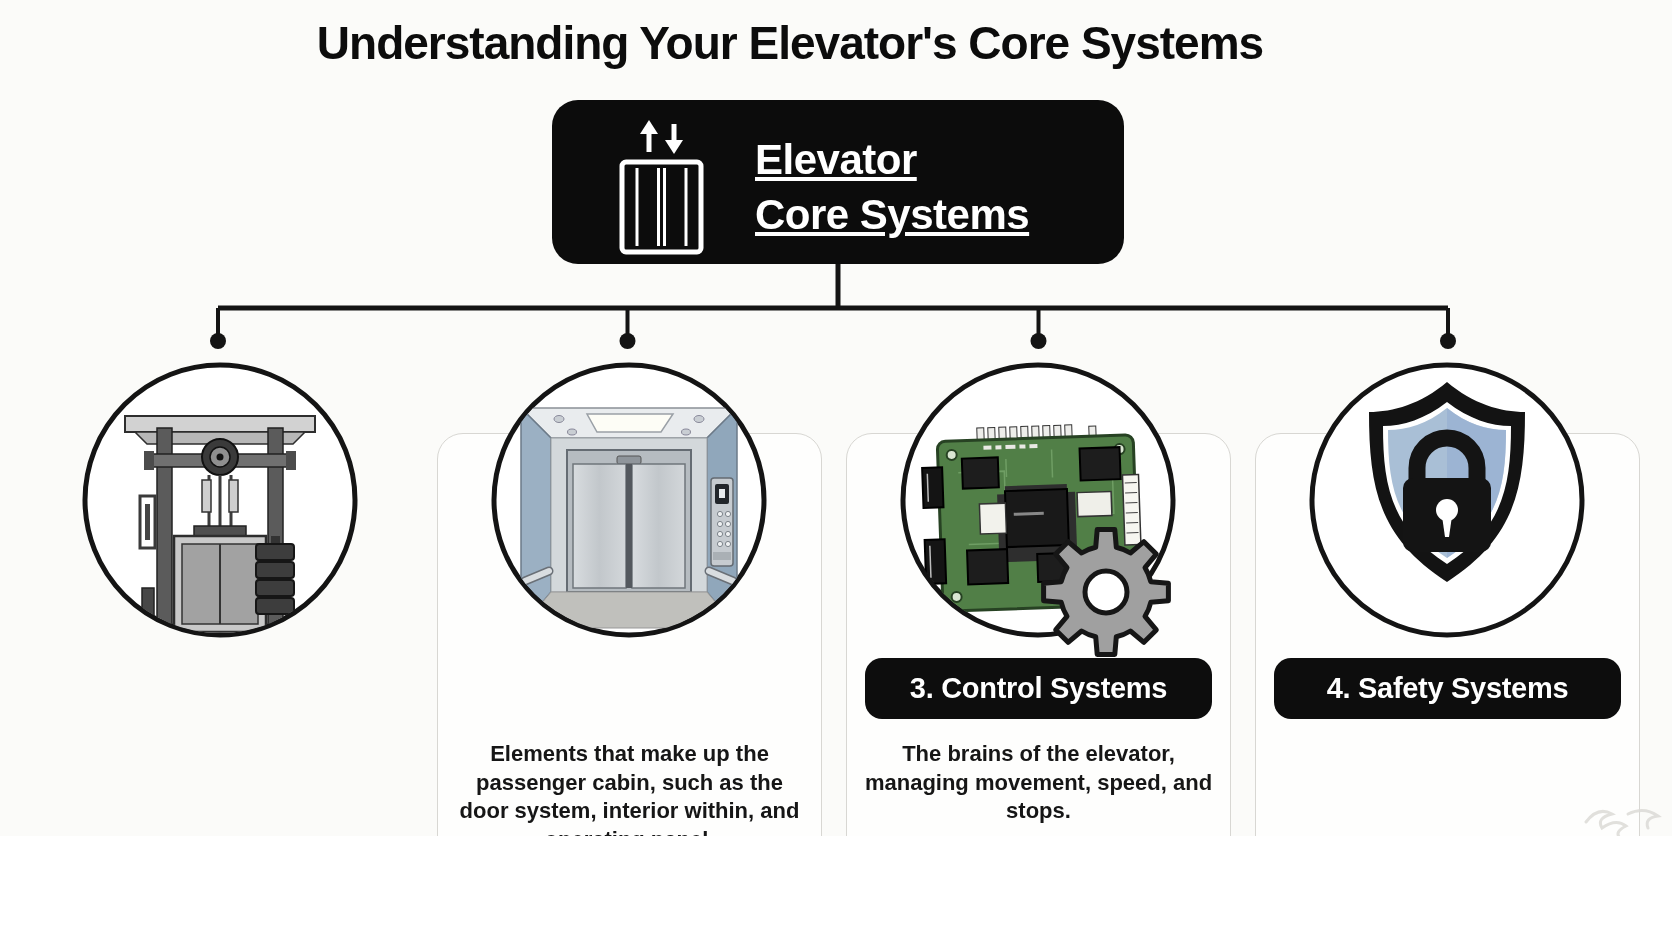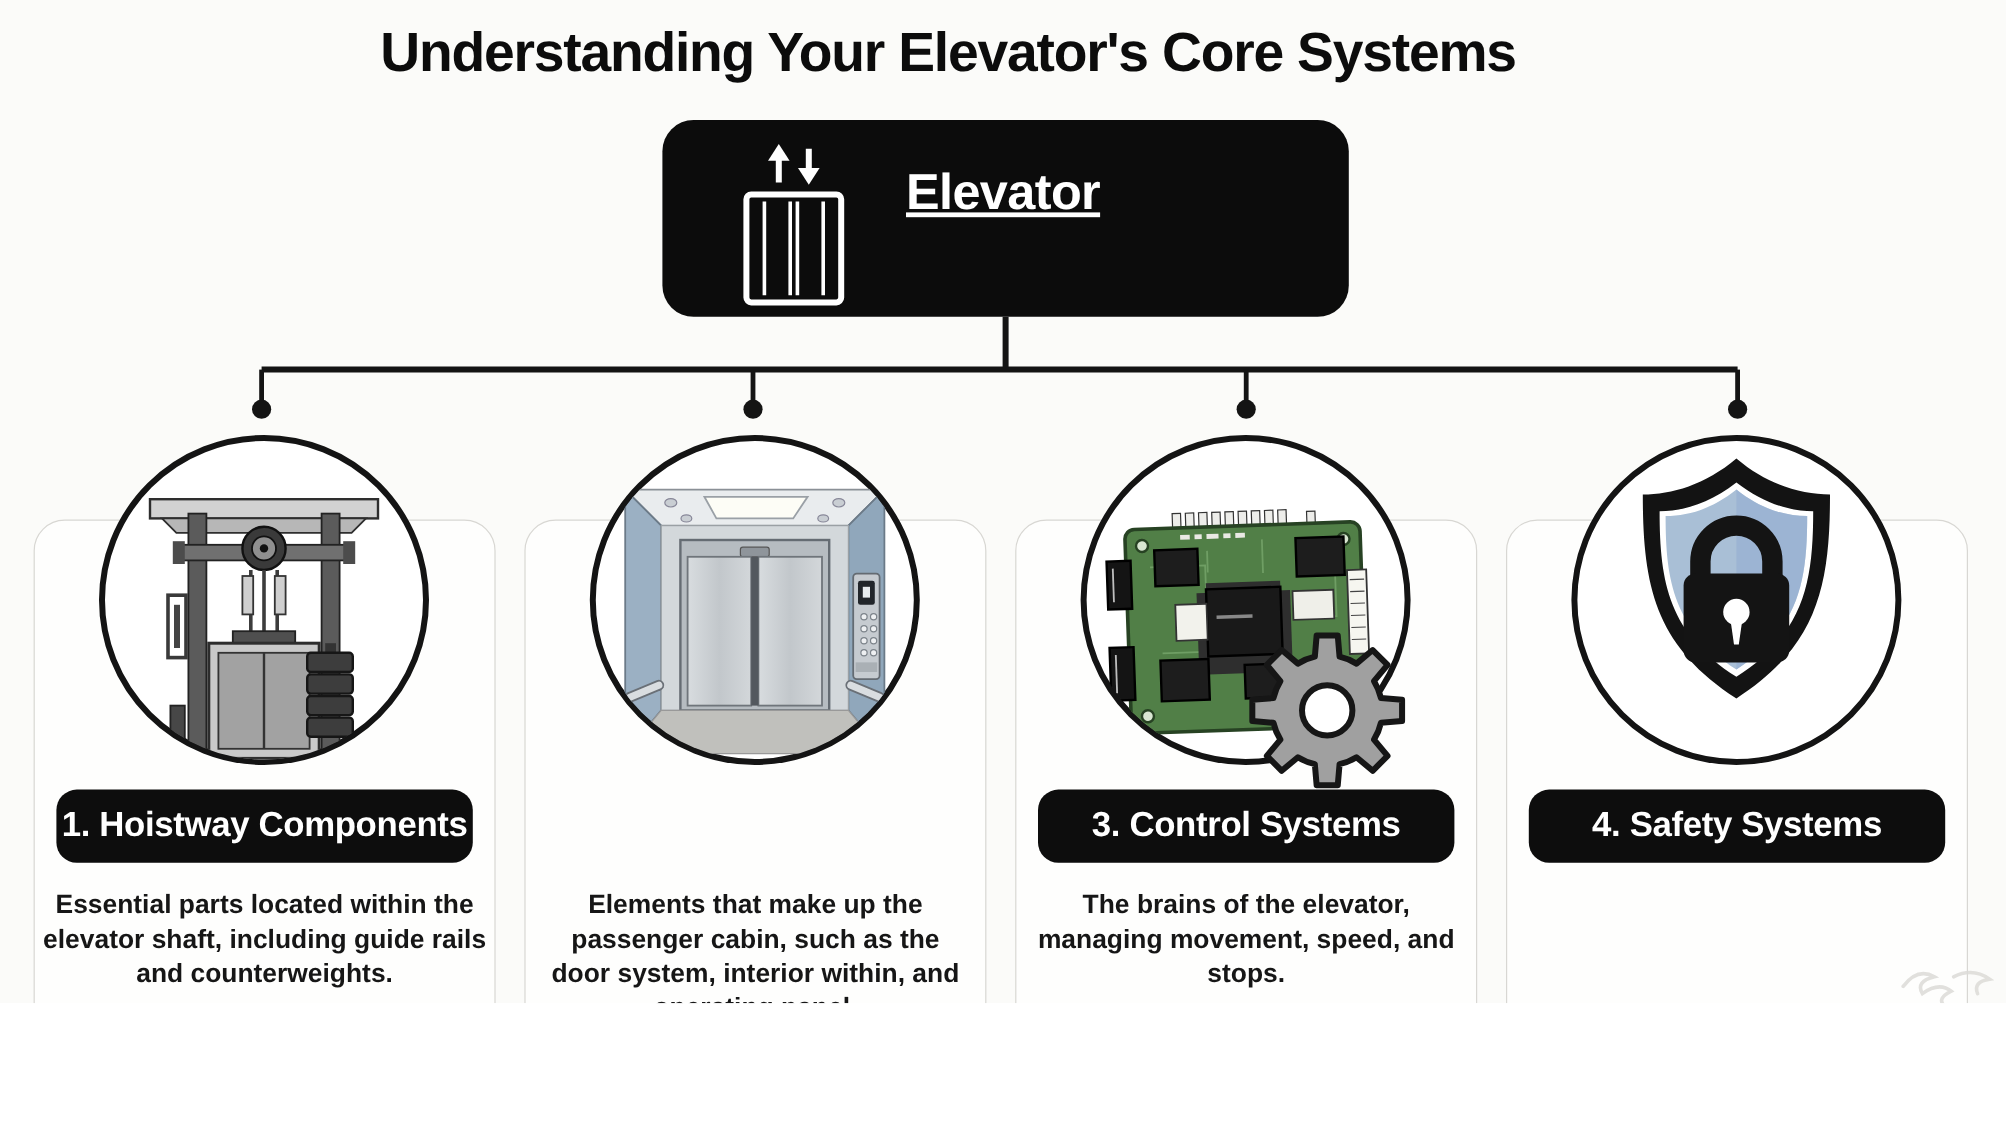--- a/index.html
+++ b/index.html
@@ -80,47 +80,41 @@
       <rect x="6" y="46" width="79" height="90" rx="4" fill="none" stroke="#ffffff" stroke-width="5"></rect>
       <g stroke="#ffffff" fill="none">
         <line x1="42.5" y1="52" x2="42.5" y2="130" stroke-width="3"></line>
         <line x1="48.5" y1="52" x2="48.5" y2="130" stroke-width="3"></line>
         <line x1="21" y1="52" x2="21" y2="130" stroke-width="3"></line>
         <line x1="70" y1="52" x2="70" y2="130" stroke-width="3"></line>
       </g>
     </svg>
     <div class="root-label">
       <div>Elevator</div>
+      <div>Core Systems</div>
     </div>
   </div>
 
   <svg class="connectors" width="1672" height="941">
     <g stroke="#141414" fill="none">
       <line x1="838" y1="264" x2="838" y2="308" stroke-width="5"></line>
       <line x1="218" y1="308" x2="1448" y2="308" stroke-width="5"></line>
       <line x1="218" y1="308" x2="218" y2="336" stroke-width="4"></line>
       <line x1="627.5" y1="308" x2="627.5" y2="336" stroke-width="4"></line>
       <line x1="1038.5" y1="308" x2="1038.5" y2="336" stroke-width="4"></line>
       <line x1="1448" y1="308" x2="1448" y2="336" stroke-width="4"></line>
     </g>
     <g fill="#141414">
       <circle cx="218" cy="341" r="8"></circle>
         <circle cx="627.5" cy="341" r="8"></circle>
       <circle cx="1038.5" cy="341" r="8"></circle>
         <circle cx="1448" cy="341" r="8"></circle>
     </g>
   </svg>
 
-  <section class="card c0">
-    <div class="pill">
-      <span>1. Hoistway Components</span>
-    </div>
-    <p class="desc">Essential parts located within the elevator shaft, including guide rails and counterweights.</p>
-    <div class="accent-strip" style="background: rgb(147, 181, 216);"></div>
-  </section>
 
   <section class="card c1">
     <p class="desc">Elements that make up the passenger cabin, such as the door system, interior within, and operating panel.</p>
     <div class="accent-strip" style="background: rgb(94, 149, 104);"></div>
   </section>
 
   <section class="card c2">
     <div class="pill">
       <span>3. Control Systems</span>
     </div>

